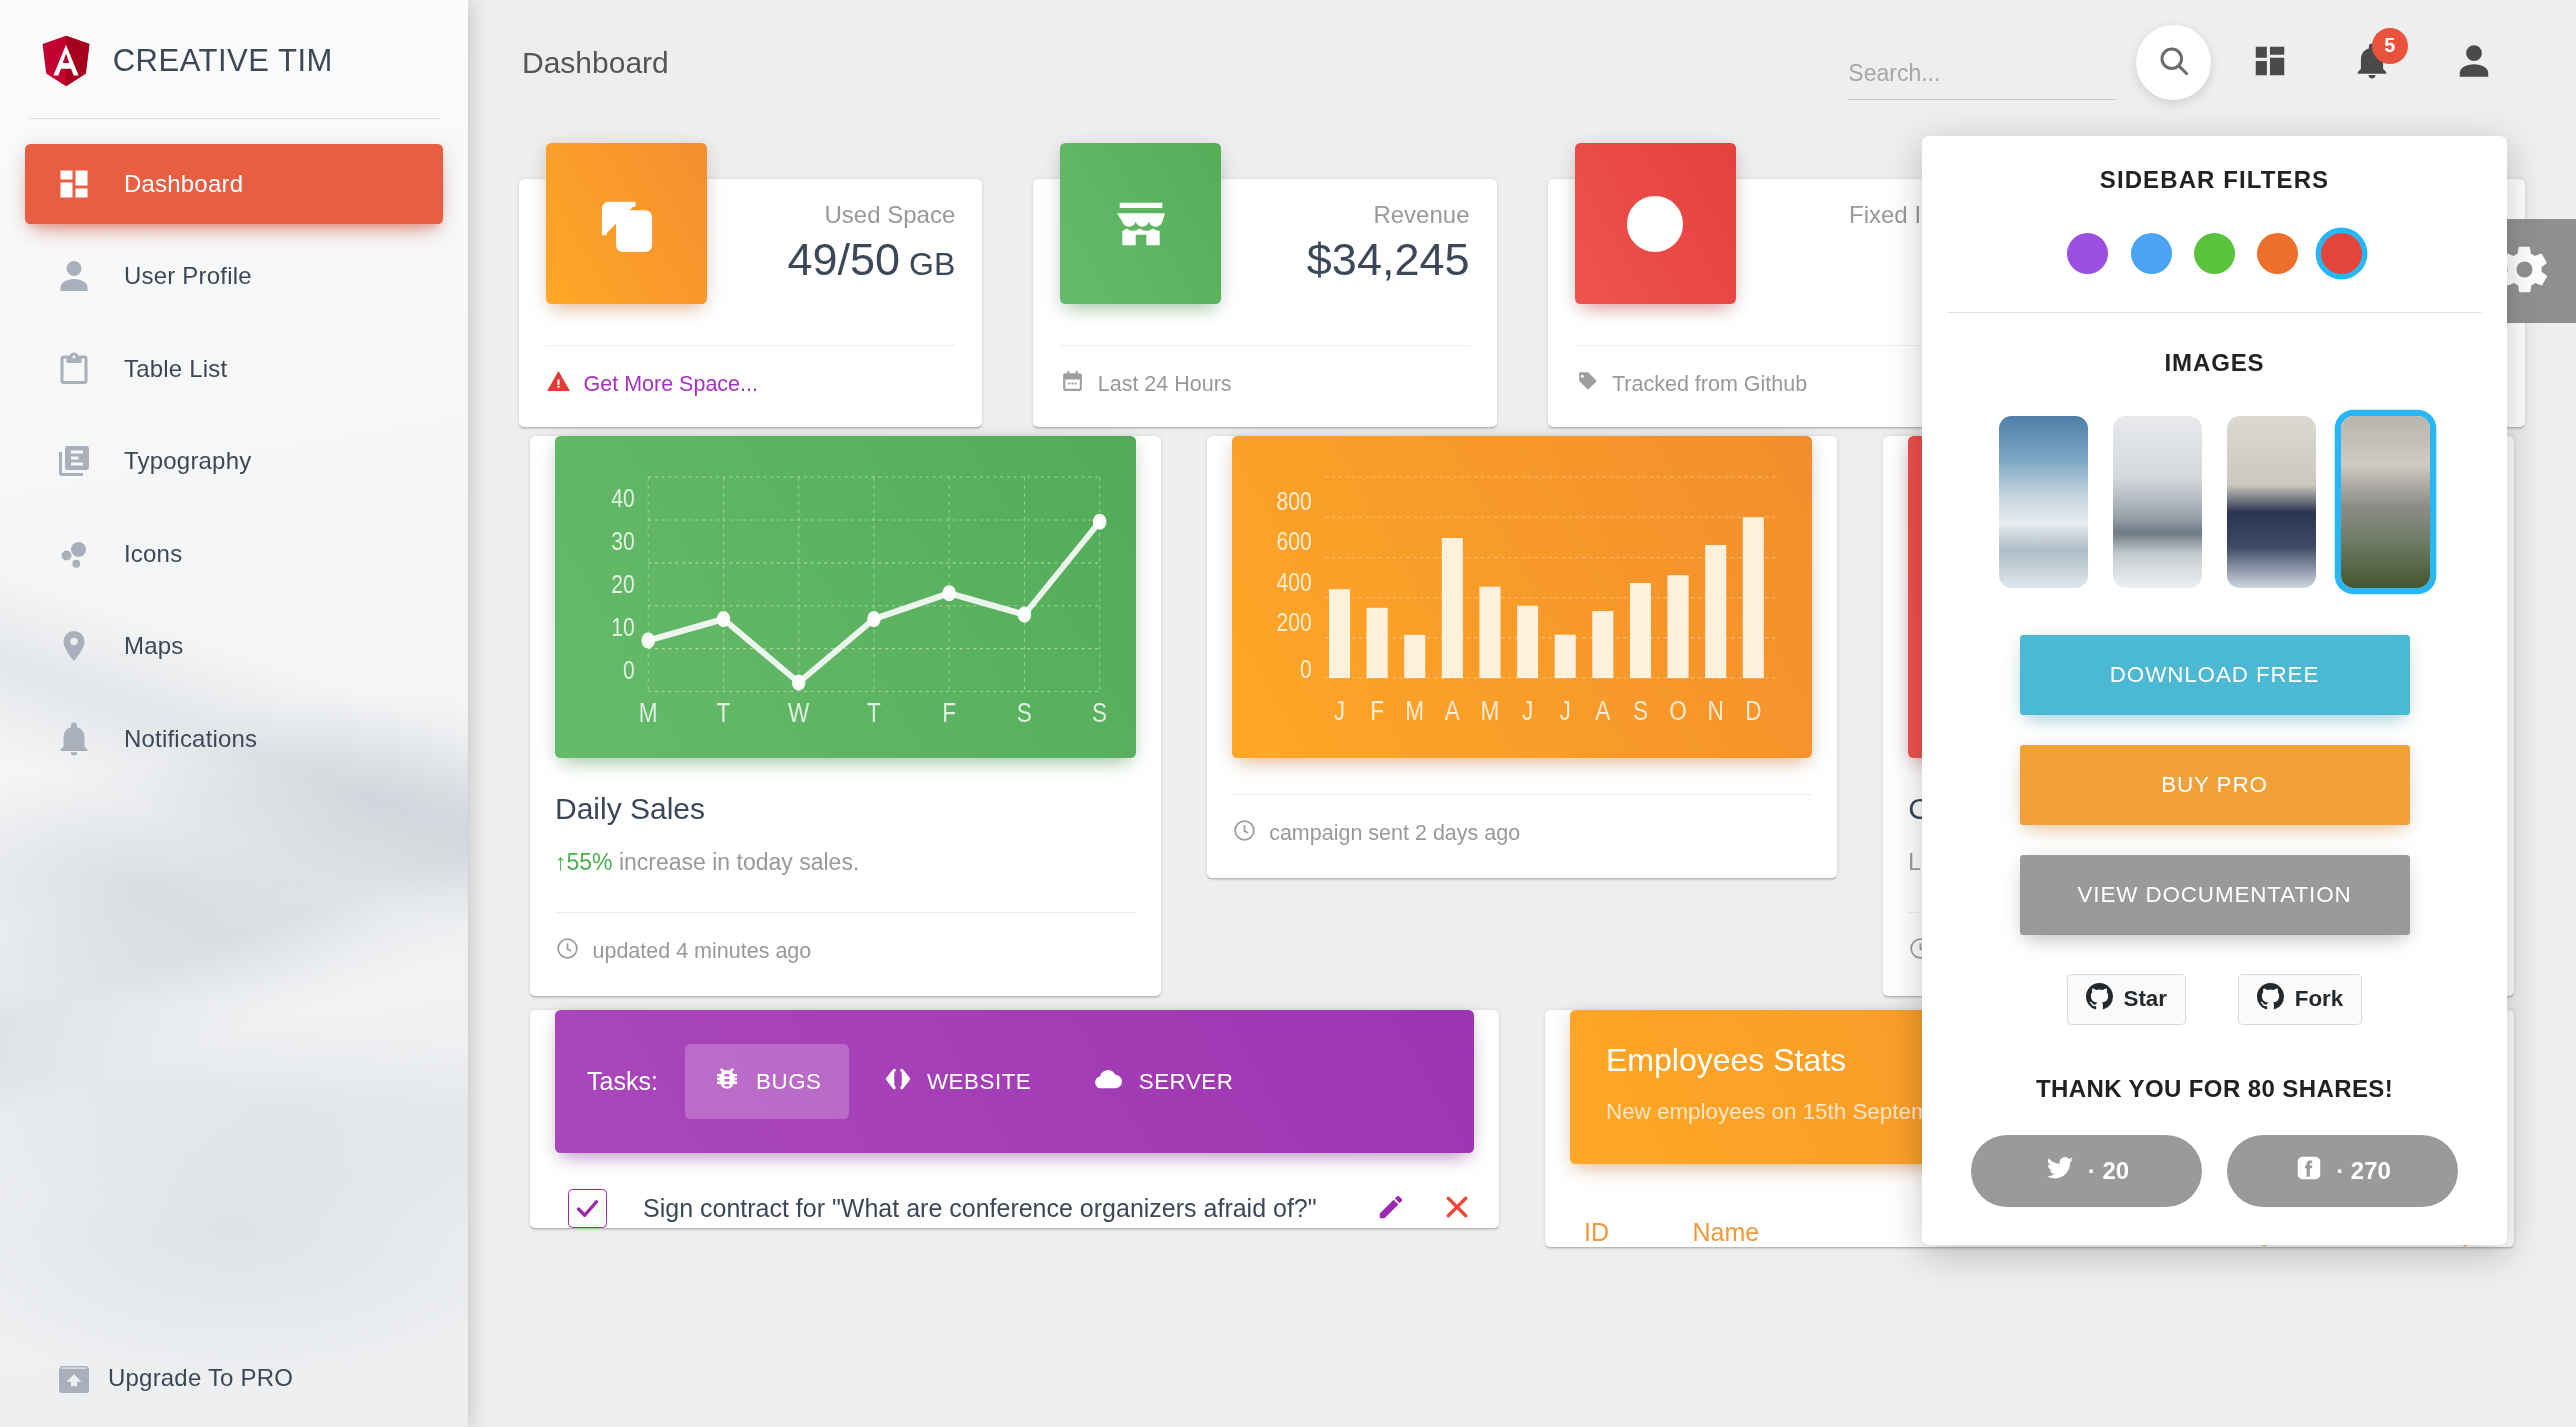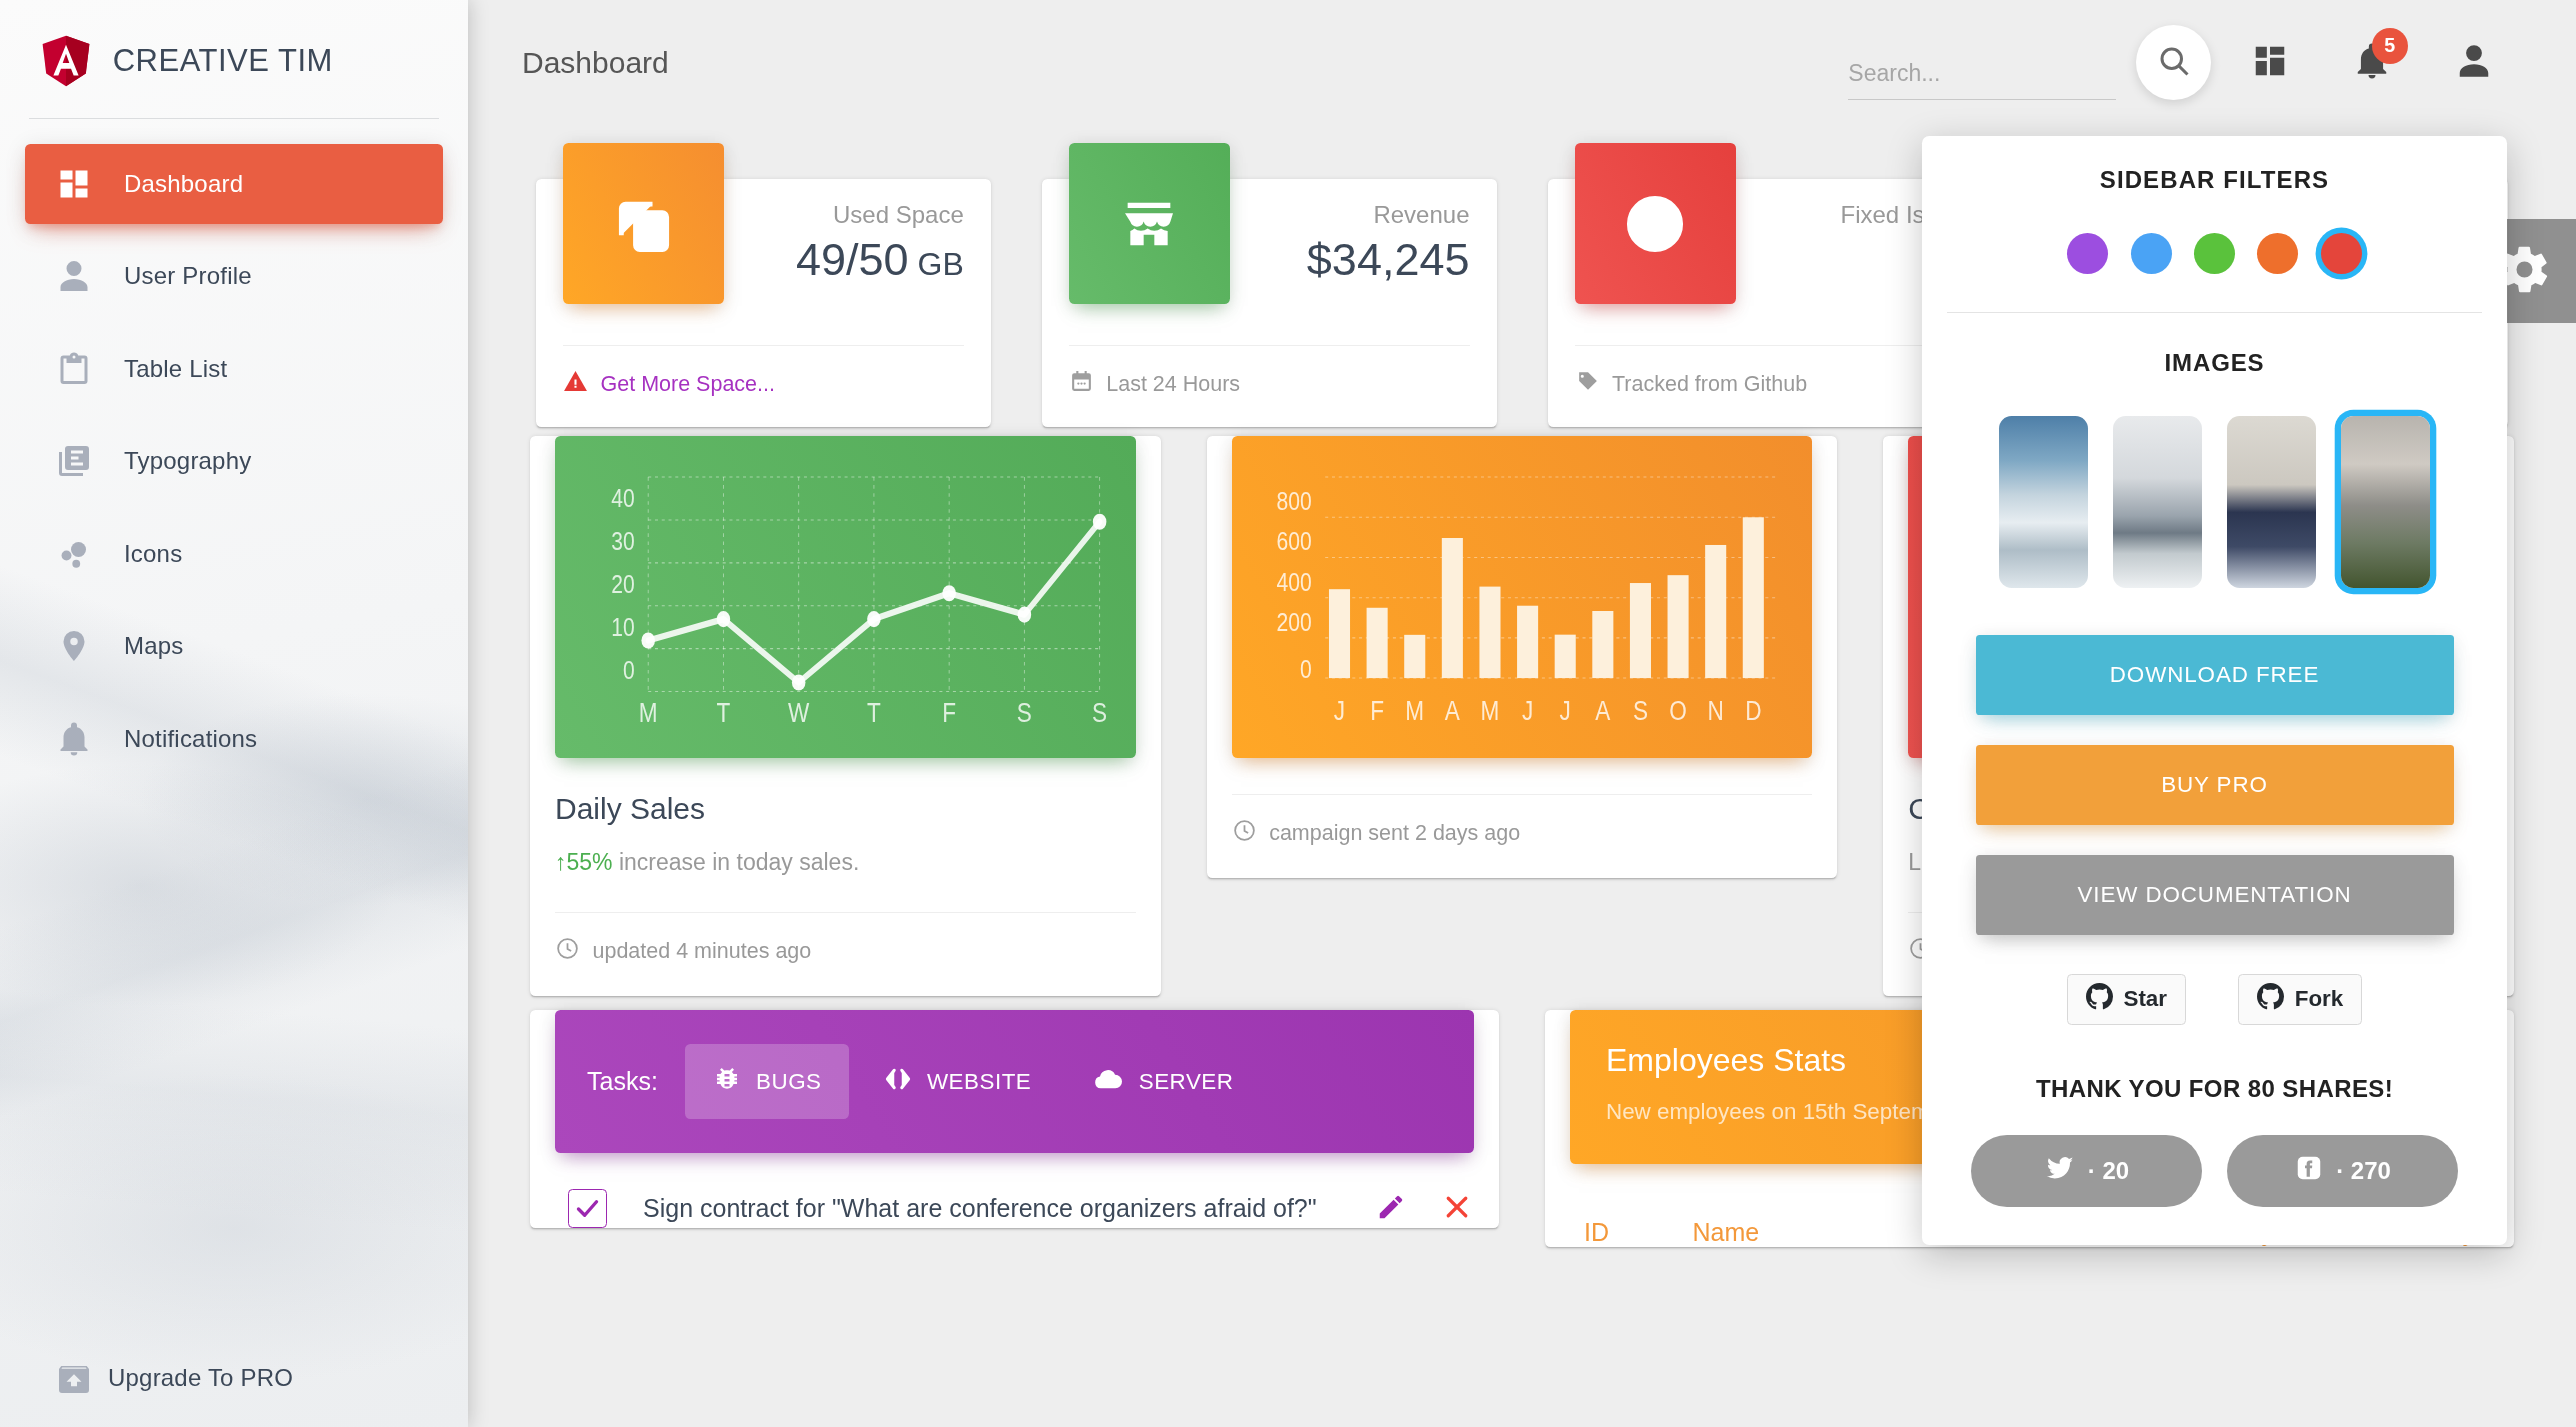--- a/index.html
+++ b/index.html
@@ -110,21 +110,21 @@
   }
   .badge {
     position: absolute; top: 2.7px; right: 7.2px;
     min-width: 36px; height: 36px; border-radius: 18px;
     background: #e9533d; color: #fff;
     font-size: 19.7px; font-weight: 700;
     display: flex; align-items: center; justify-content: center;
     padding: 0 7.2px;
   }
   
-  .row { display: flex; gap: 5px; padding: 0 45px; }
+  .row { display: flex; gap: 5px; padding: 0 28px; }
   .col3 { width: 25%; padding: 0 23px; }
   .card {
     background: #fff; border-radius: 5.4px;
     box-shadow: 0 1.8px 1.8px 0 rgba(0,0,0,.08),
                 0 2.7px 0.9px -1.8px rgba(0,0,0,.12),
                 0 0.9px 4.5px 0 rgba(0,0,0,.10);
     position: relative;
   }
   .stat-card { margin-top: 54px; padding-bottom: 0; }
   .stat-head {
@@ -228,21 +228,21 @@
   .swatch.sel { box-shadow: 0 0 0 5.4px #29b6f6; }
   .panel-divider { height: 0.9px; background: #e4e4e4; margin: 38px 25px 0 25px; }
   .panel-sub { text-align: center; font-size: 24px; font-weight: 700; color: #222; letter-spacing: 0.9px; margin-top: 36px; }
   .thumbs { display: flex; justify-content: center; gap: 25px; margin-top: 39px; }
   .thumb {
     width: 89px; height: 172px; border-radius: 12.5px; overflow: hidden;
     cursor: pointer; position: relative;
   }
   .thumb.sel { box-shadow: 0 0 0 6.3px #29b6f6; }
   .panel-btn {
-    display: block; width: 478px; margin: 0 auto 0 auto;
+    display: block; width: 390px; margin: 0 auto 0 auto;
     border: none; cursor: pointer; border-radius: 3.6px;
     color: #fff; font-size: 22.4px; letter-spacing: 0.9px;
     font-family: "Liberation Sans", sans-serif;
     padding: 27px 0; text-align: center;
   }
   .btn-download { background: #4bb9d4; margin-top: 47px; box-shadow: 0 10.7px 18px -9px rgba(75,185,212,.55), 0 3.6px 18px 0 rgba(0,0,0,.10); }
   .btn-buy { background: #f2a03a; margin-top: 30px; box-shadow: 0 10.7px 18px -9px rgba(242,160,58,.55), 0 3.6px 18px 0 rgba(0,0,0,.10); }
   .btn-doc { background: #9a9a9a; margin-top: 30px; box-shadow: 0 10.7px 18px -9px rgba(154,154,154,.55), 0 3.6px 18px 0 rgba(0,0,0,.10); }
   .gh-row { display: flex; justify-content: center; gap: 52px; margin-top: 39px; }
   .gh-btn {

